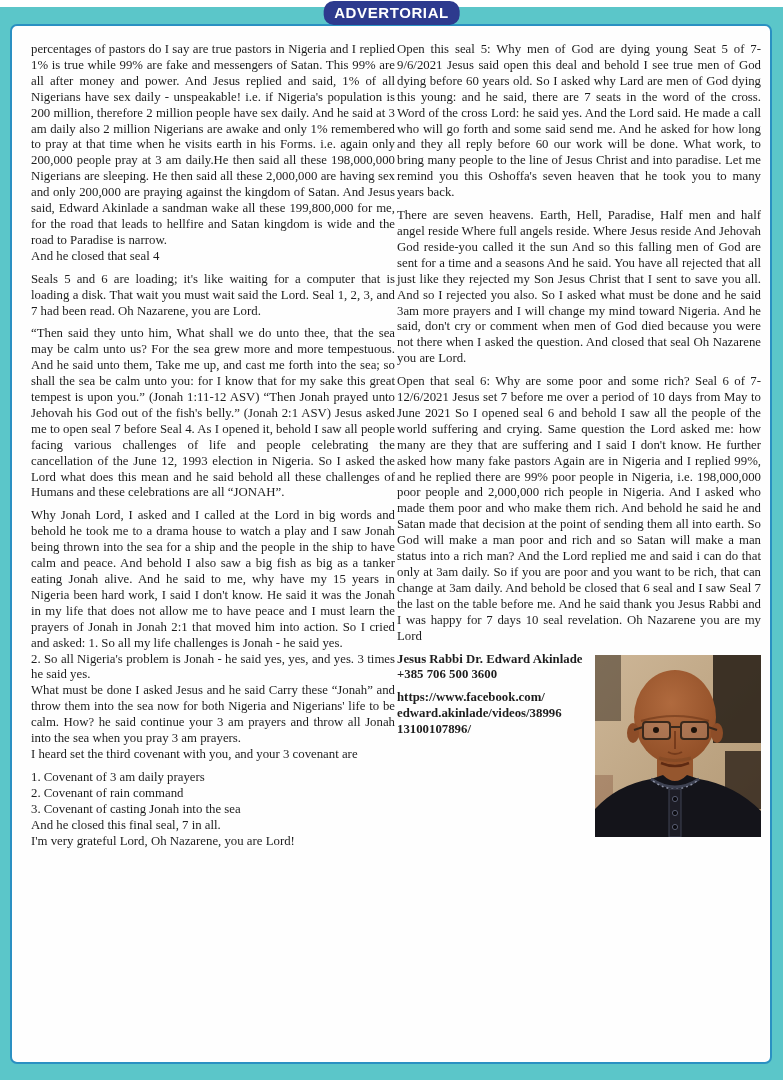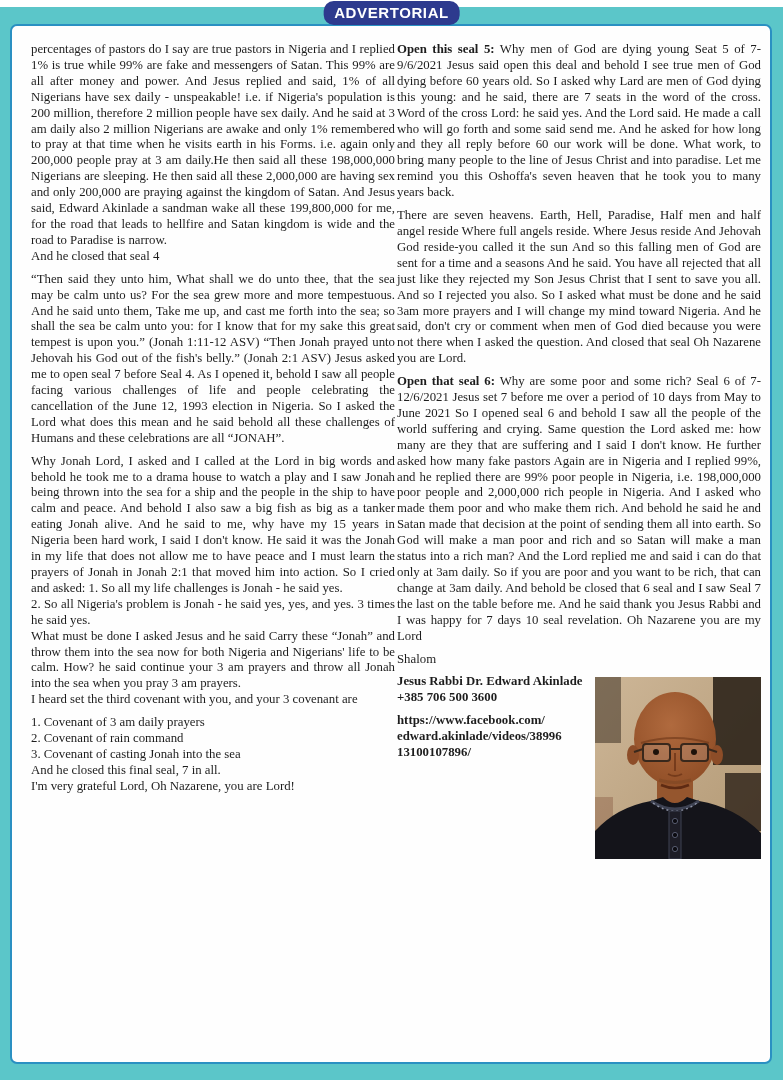--- a/index.html
+++ b/index.html
@@ -23,58 +23,58 @@
   .columns{
     display:flex;gap:2px;
     padding:16px 9px 0 19px;height:100%;box-sizing:border-box;
   }
   .col{
     flex:1;min-width:0;
     font-size:12.8px;line-height:15.9px;text-align:justify;
     color:#1d1d1d;
   }
   .col p{margin:0 0 7px;white-space:pre-line;}
-  b.lead{font-weight:bold;margin-top:47px;}
+  b.lead{font-weight:normal;margin-top:47px;}
   p.allbold{font-weight:bold;}
   .photo-wrap{
     float:right;width:166px;height:182px;margin:3px 0 4px 8px;
     background:#c9b394;overflow:hidden;
   }
   .photo-wrap svg{display:block;}
 </style>
 </head>
 <body>
 
 <div class="teal-frame"></div>
 
 <div class="badge">ADVERTORIAL</div>
 
 <div class="page">
   <div class="columns">
 
     <div class="col">
       <p><span>percentages of pastors do I say are true pastors in Nigeria and I replied 1% is true while 99% are fake and messengers of Satan. This 99% are all after money and power. And Jesus replied and said, 1% of all Nigerians have sex daily - unspeakable! i.e. if Nigeria's population is 200 million, therefore 2 million people have sex daily. And he said at 3 am daily also 2 million Nigerians are awake and only 1% remembered to pray at that time when he visits earth in his Forms. i.e. again only 200,000 people pray at 3 am daily.He then said all these 198,000,000 Nigerians are sleeping. He then said all these 2,000,000 are having sex and only 200,000 are praying against the kingdom of Satan. And Jesus said, Edward Akinlade a sandman wake all these 199,800,000 for me, for the road that leads to hellfire and Satan kingdom is wide and the road to Paradise is narrow.
 And he closed that seal 4</span></p>
+      <p><b class="lead">Seals 5 and 6 are loading;</b><span> it's like waiting for a computer that is loading a disk. That wait you must wait said the Lord. Seal 1, 2, 3, and 7 had been read. Oh Nazarene, you are Lord.</span></p>
       <p><span>“Then said they unto him, What shall we do unto thee, that the sea may be calm unto us? For the sea grew more and more tempestuous. And he said unto them, Take me up, and cast me forth into the sea; so shall the sea be calm unto you: for I know that for my sake this great tempest is upon you.” (Jonah 1:11-12 ASV) “Then Jonah prayed unto Jehovah his God out of the fish's belly.” (Jonah 2:1 ASV) Jesus asked me to open seal 7 before Seal 4. As I opened it, behold I saw all people facing various challenges of life and people celebrating the cancellation of the June 12, 1993 election in Nigeria. So I asked the Lord what does this mean and he said behold all these challenges of Humans and these celebrations are all “JONAH”.</span></p>
       <p><span>Why Jonah Lord, I asked and I called at the Lord in big words and behold he took me to a drama house to watch a play and I saw Jonah being thrown into the sea for a ship and the people in the ship to have calm and peace. And behold I also saw a big fish as big as a tanker eating Jonah alive. And he said to me, why have my 15 years in Nigeria been hard work, I said I don't know. He said it was the Jonah in my life that does not allow me to have peace and I must learn the prayers of Jonah in Jonah 2:1 that moved him into action. So I cried and asked: 1. So all my life challenges is Jonah - he said yes.
 2. So all Nigeria's problem is Jonah - he said yes, yes, and yes. 3 times he said yes.
 What must be done I asked Jesus and he said Carry these “Jonah” and throw them into the sea now for both Nigeria and Nigerians' life to be calm. How? he said continue your 3 am prayers and throw all Jonah into the sea when you pray 3 am prayers.
 I heard set the third covenant with you, and your 3 covenant are</span></p>
       <p><span>1. Covenant of 3 am daily prayers
 2. Covenant of rain command
 3. Covenant of casting Jonah into the sea
 And he closed this final seal, 7 in all.
 I'm very grateful Lord, Oh Nazarene, you are Lord!</span></p>
     </div>
 
     <div class="col">
       <p><b class="lead">Open this seal 5:</b><span> Why men of God are dying young Seat 5 of 7-9/6/2021 Jesus said open this deal and behold I see true men of God dying before 60 years old. So I asked why Lard are men of God dying this young: and he said, there are 7 seats in the word of the cross. Word of the cross Lord: he said yes. And the Lord said. He made a call who will go forth and some said send me. And he asked for how long and they all reply before 60 our work will be done. What work, to bring many people to the line of Jesus Christ and into paradise. Let me remind you this Oshoffa's seven heaven that he took you to many years back.</span></p>
       <p><span>There are seven heavens. Earth, Hell, Paradise, Half men and half angel reside Where full angels reside. Where Jesus reside And Jehovah God reside-you called it the sun And so this falling men of God are sent for a time and a seasons And he said. You have all rejected that all just like they rejected my Son Jesus Christ that I sent to save you all. And so I rejected you also. So I asked what must be done and he said 3am more prayers and I will change my mind toward Nigeria. And he said, don't cry or comment when men of God died because you were not there when I asked the question. And closed that seal Oh Nazarene you are Lord.</span></p>
       <p><b class="lead">Open that seal 6:</b><span> Why are some poor and some rich? Seal 6 of 7-12/6/2021 Jesus set 7 before me over a period of 10 days from May to June 2021 So I opened seal 6 and behold I saw all the people of the world suffering and crying. Same question the Lord asked me: how many are they that are suffering and I said I don't know. He further asked how many fake pastors Again are in Nigeria and I replied 99%, and he replied there are 99% poor people in Nigeria, i.e. 198,000,000 poor people and 2,000,000 rich people in Nigeria. And I asked who made them poor and who make them rich. And behold he said he and Satan made that decision at the point of sending them all into earth. So God will make a man poor and rich and so Satan will make a man status into a rich man? And the Lord replied me and said i can do that only at 3am daily. So if you are poor and you want to be rich, that can change at 3am daily. And behold be closed that 6 seal and I saw Seal 7 the last on the table before me. And he said thank you Jesus Rabbi and I was happy for 7 days 10 seal revelation. Oh Nazarene you are my Lord</span></p>
-      <p><span>Shalom</span></p>
 
       <div class="photo-wrap">
         <svg width="166" height="182" viewBox="0 0 166 182" xmlns="http://www.w3.org/2000/svg">
           <defs>
             <linearGradient id="wall" x1="0" y1="0" x2="1" y2="1">
               <stop offset="0" stop-color="#cdb697"></stop>
               <stop offset="1" stop-color="#b29874"></stop>
             </linearGradient>
             <radialGradient id="skin" cx="0.45" cy="0.35" r="0.9">
               <stop offset="0" stop-color="#b06a3e"></stop>

